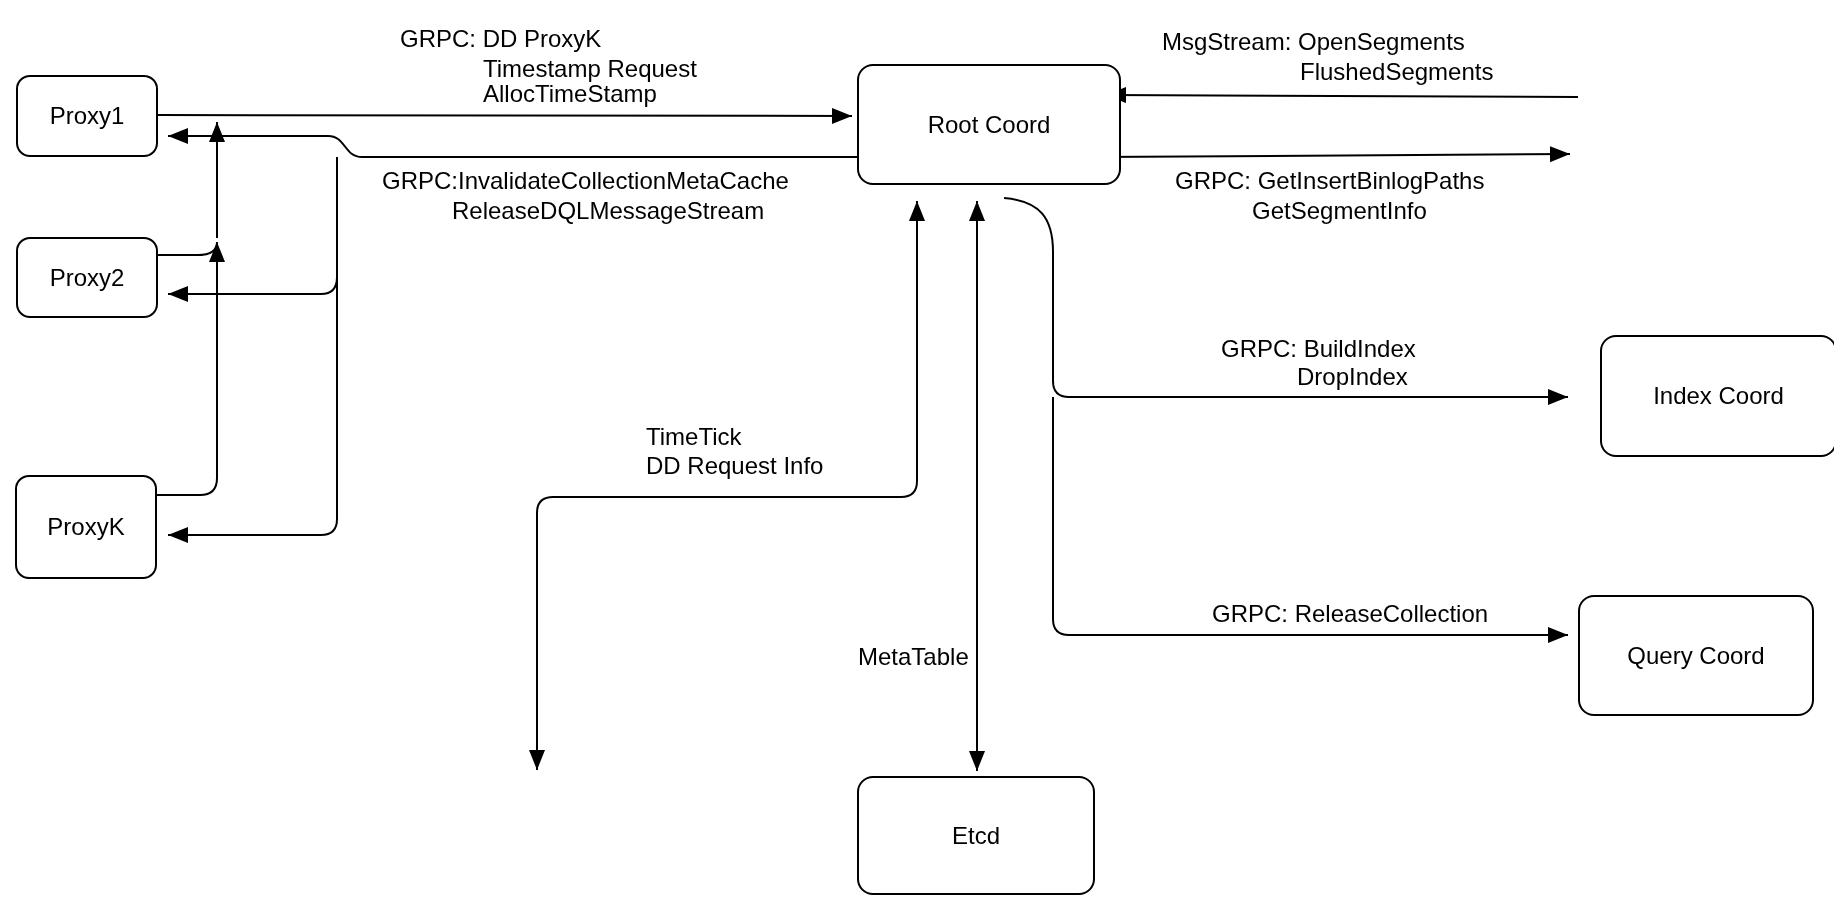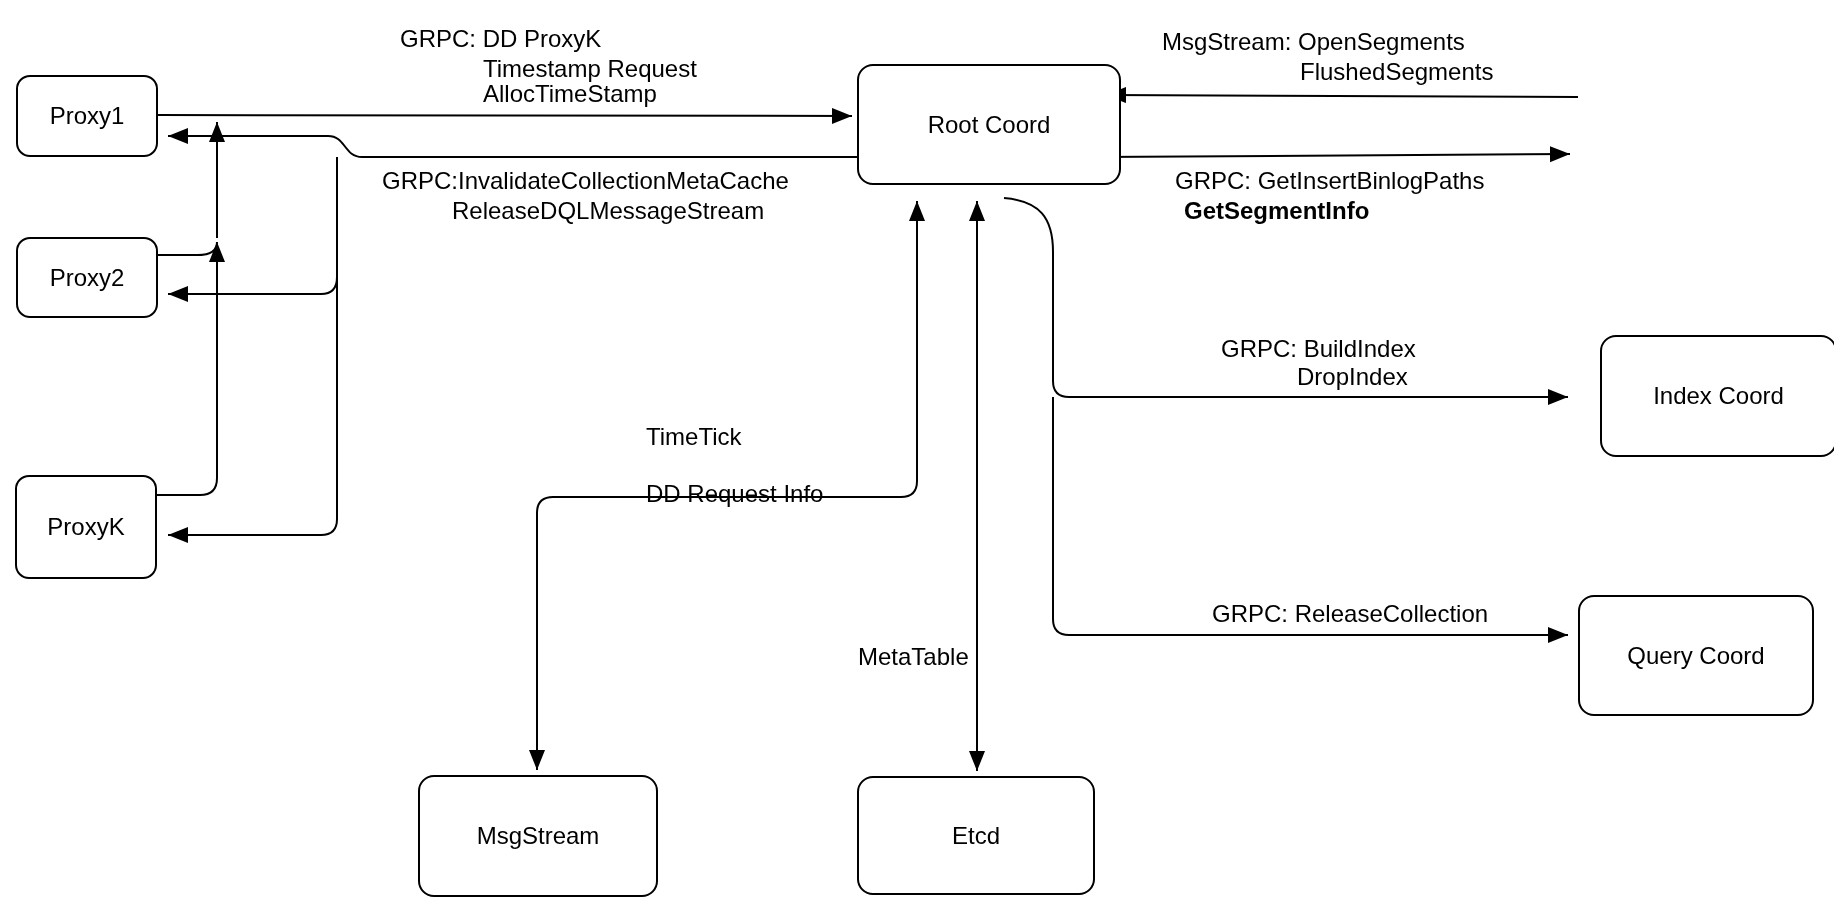--- a/index.html
+++ b/index.html
@@ -47,26 +47,26 @@
   #n-etcd       { left: 857px;  top: 776px; width: 238px; height: 119px; }
   
   #l-dd1   { left: 400px;  top: 25px; }
   #l-dd2   { left: 483px;  top: 55px; }
   #l-dd3   { left: 483px;  top: 80px; }
   #l-inv1  { left: 382px;  top: 167px; }
   #l-inv2  { left: 452px;  top: 197px; }
   #l-open1 { left: 1162px; top: 28px; }
   #l-open2 { left: 1300px; top: 58px; }
   #l-bin1  { left: 1175px; top: 167px; }
-  #l-bin2  { left: 1184px; top: 197px; font-weight: bold; }
+  #l-bin2  { left: 1252px; top: 197px; }
   #l-bld1  { left: 1221px; top: 335px; }
   #l-bld2  { left: 1297px; top: 363px; }
   #l-rel   { left: 1212px; top: 600px; }
   #l-tt1   { left: 646px;  top: 423px; }
-  #l-tt2   { left: 646px;  top: 452px; margin-top: 28px; }
+  #l-tt2   { left: 646px;  top: 452px; }
   #l-meta  { left: 858px;  top: 643px; }
 </style>
 </head>
 <body>
 
 <div id="canvas">
 
   <svg id="edges" viewBox="0 0 1834 914" xmlns="http://www.w3.org/2000/svg">
     <defs>
       <marker id="arr" markerWidth="22" markerHeight="18" refX="20" refY="8" orient="auto-start-reverse" markerUnits="userSpaceOnUse">
@@ -102,21 +102,20 @@
       <path d="M 917 201 L 917 481 Q 917 497 901 497 L 553 497 Q 537 497 537 513 L 537 770" marker-start="url(#arr)" marker-end="url(#arr)"></path>
     </g>
   </svg>
 
   <div class="node" id="n-proxy1">Proxy1</div>
   <div class="node" id="n-proxy2">Proxy2</div>
   <div class="node" id="n-proxyk">ProxyK</div>
   <div class="node" id="n-root">Root Coord</div>
   <div class="node" id="n-index">Index Coord</div>
   <div class="node" id="n-query">Query Coord</div>
-  <div class="node" id="n-msgstream">MsgStream</div>
   <div class="node" id="n-etcd">Etcd</div>
 
   <div class="elabel" id="l-dd1">GRPC: DD ProxyK</div>
   <div class="elabel" id="l-dd2">Timestamp Request</div>
   <div class="elabel" id="l-dd3">AllocTimeStamp</div>
   <div class="elabel" id="l-inv1">GRPC:InvalidateCollectionMetaCache</div>
   <div class="elabel" id="l-inv2">ReleaseDQLMessageStream</div>
   <div class="elabel" id="l-open1">MsgStream: OpenSegments</div>
   <div class="elabel" id="l-open2">FlushedSegments</div>
   <div class="elabel" id="l-bin1">GRPC: GetInsertBinlogPaths</div>

